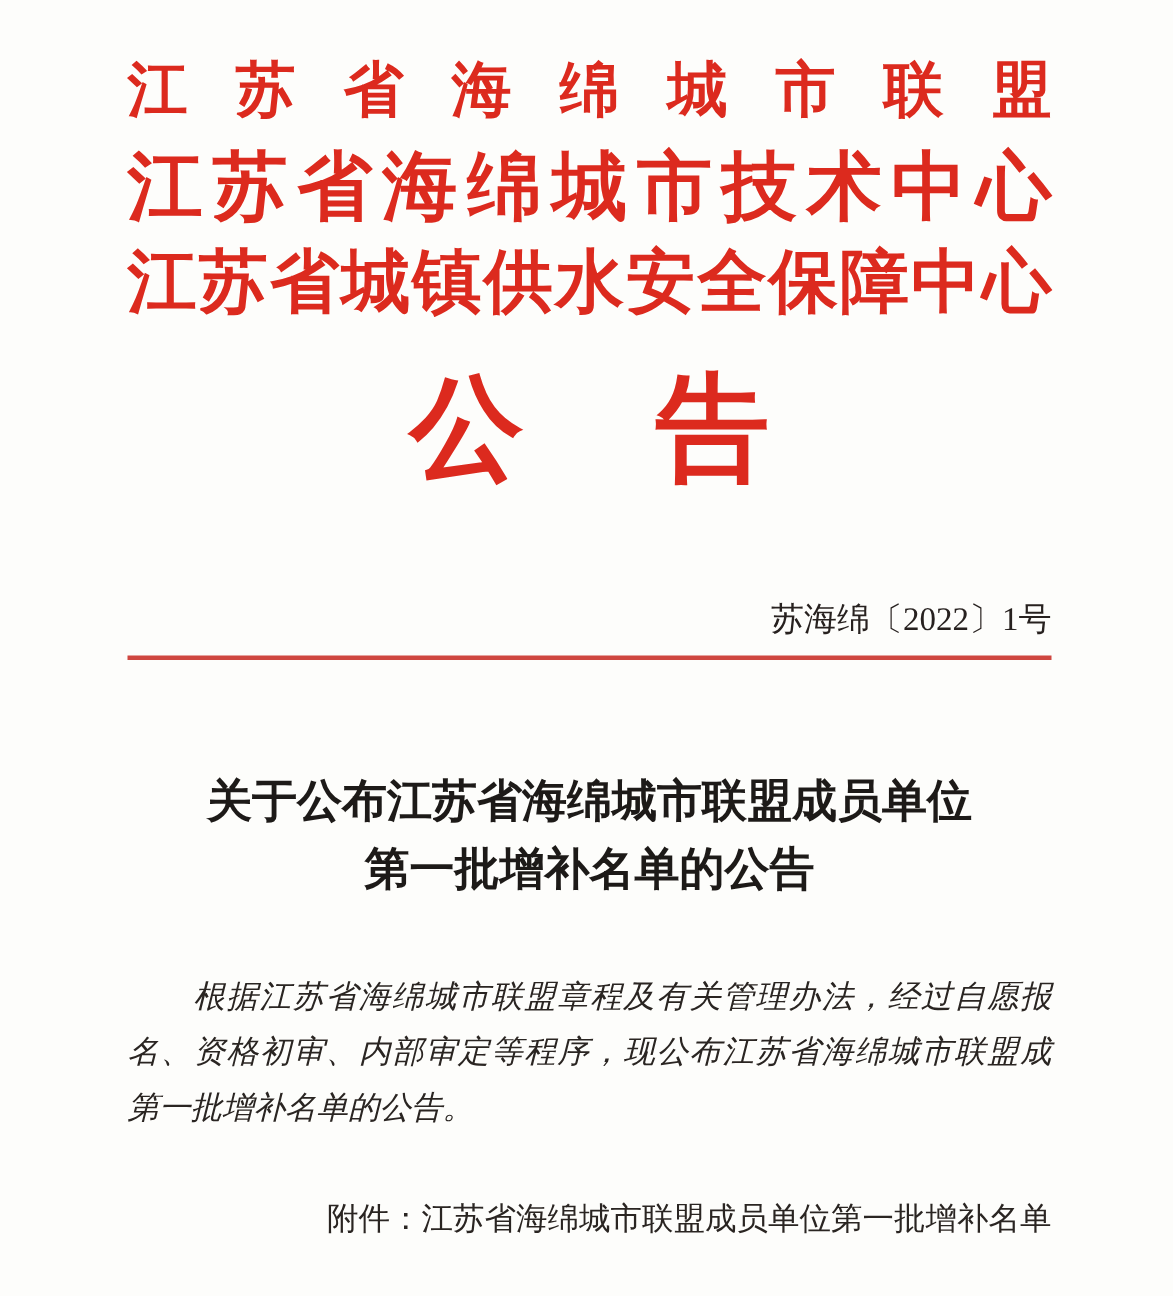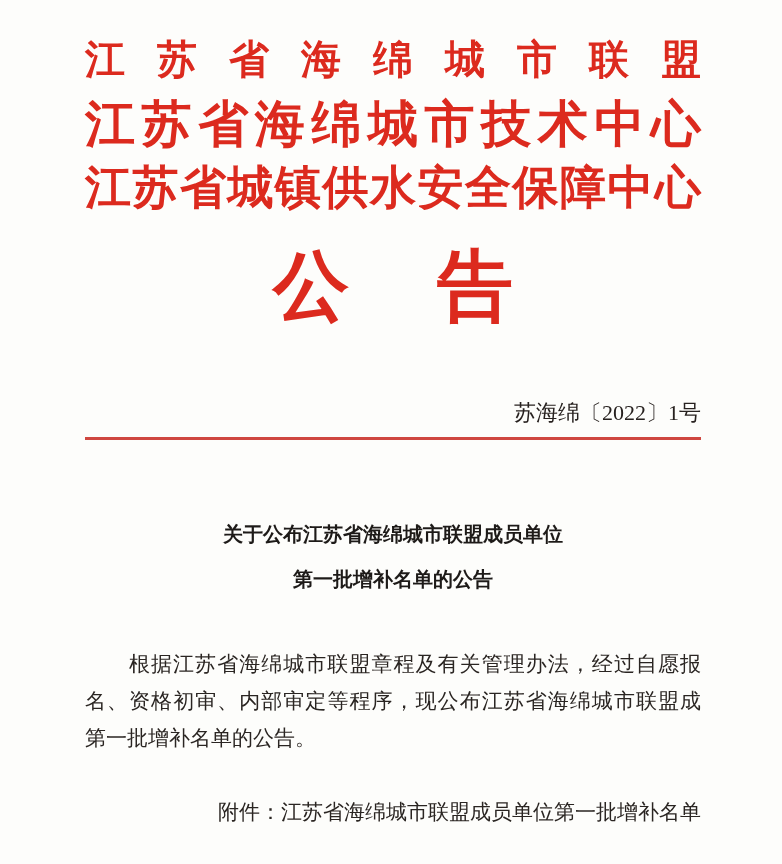--- a/index.html
+++ b/index.html
@@ -54,30 +54,31 @@
   
   .red-rule {
     margin-top: 9px;
     height: 3px;
     background: #cf4740;
   }
   
   .title {
     margin: 72px 0 0 0;
     text-align: center;
-    font-size: 20px;
+    font-size: 30px;
     font-weight: bold;
     line-height: 45px;
     color: #1d1a18;
   }
   
   .body-para {
     margin-top: 44px;
     font-size: 21px;
     color: #2a2522;
+    font-style: italic;
   }
   .body-line {
     line-height: 37px;
     white-space: nowrap;
   }
   .body-line.justify {
     white-space: normal;
     text-align: justify;
     text-align-last: justify;
     -moz-text-align-last: justify;

